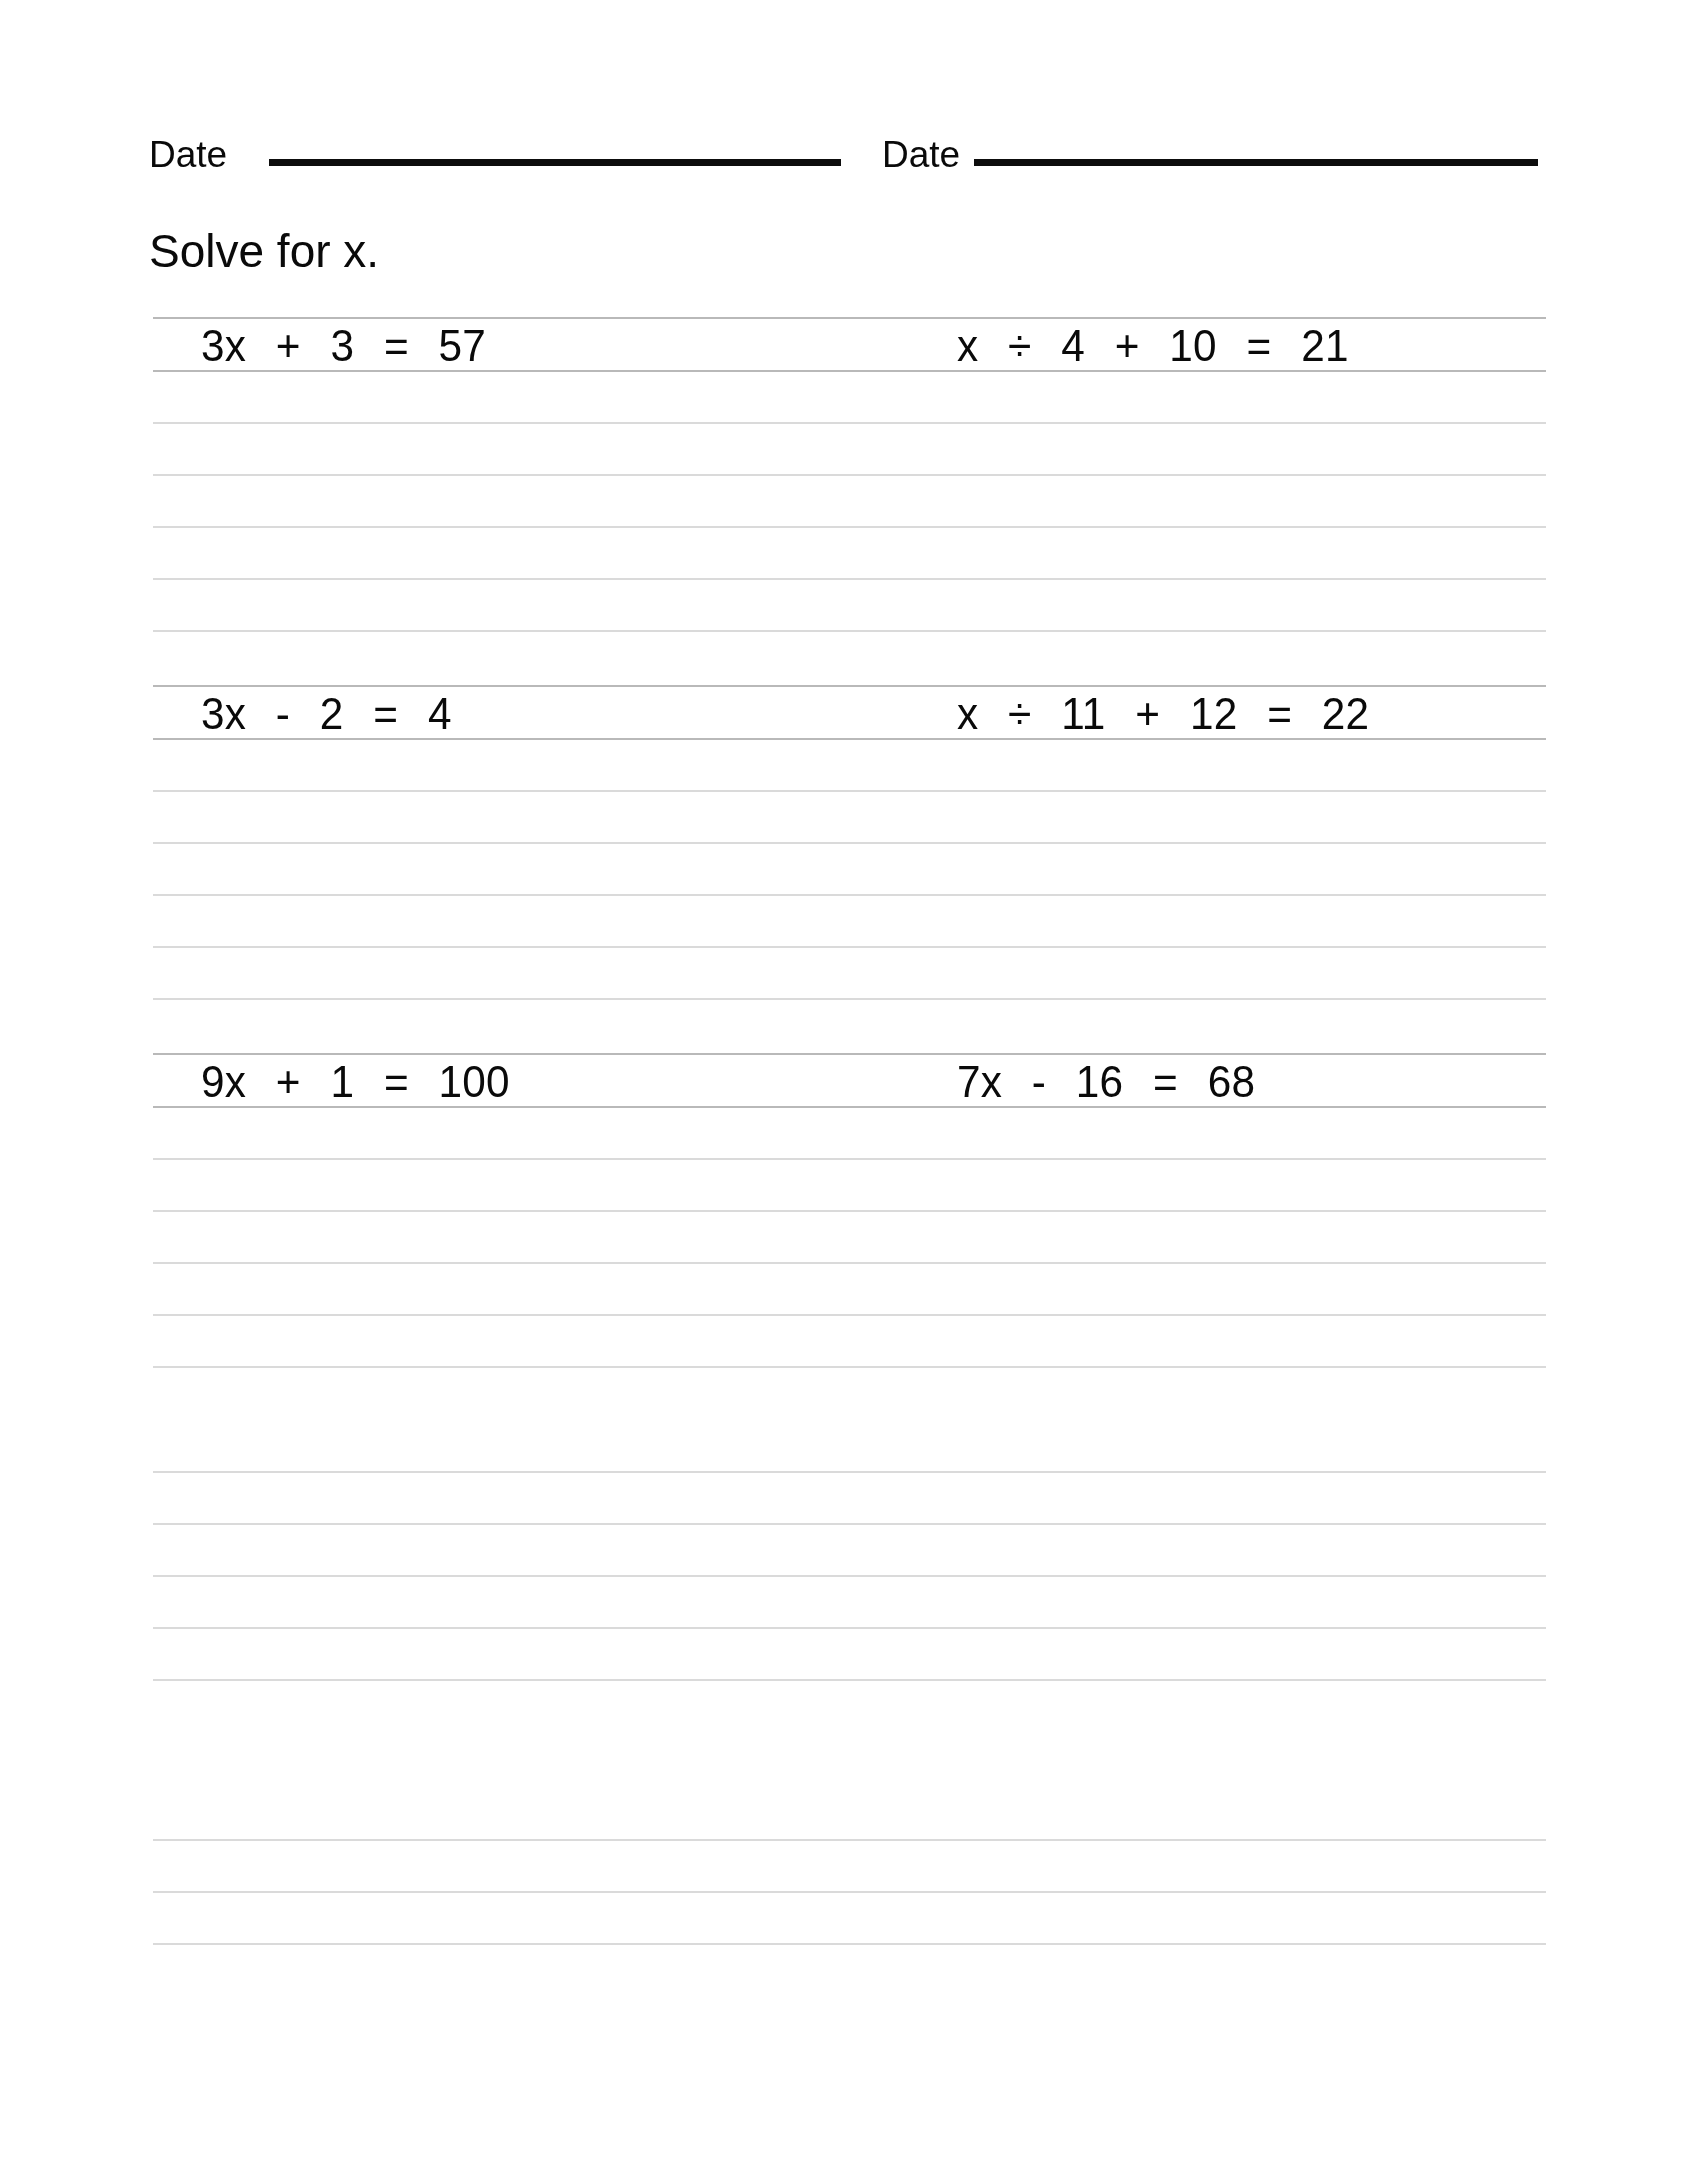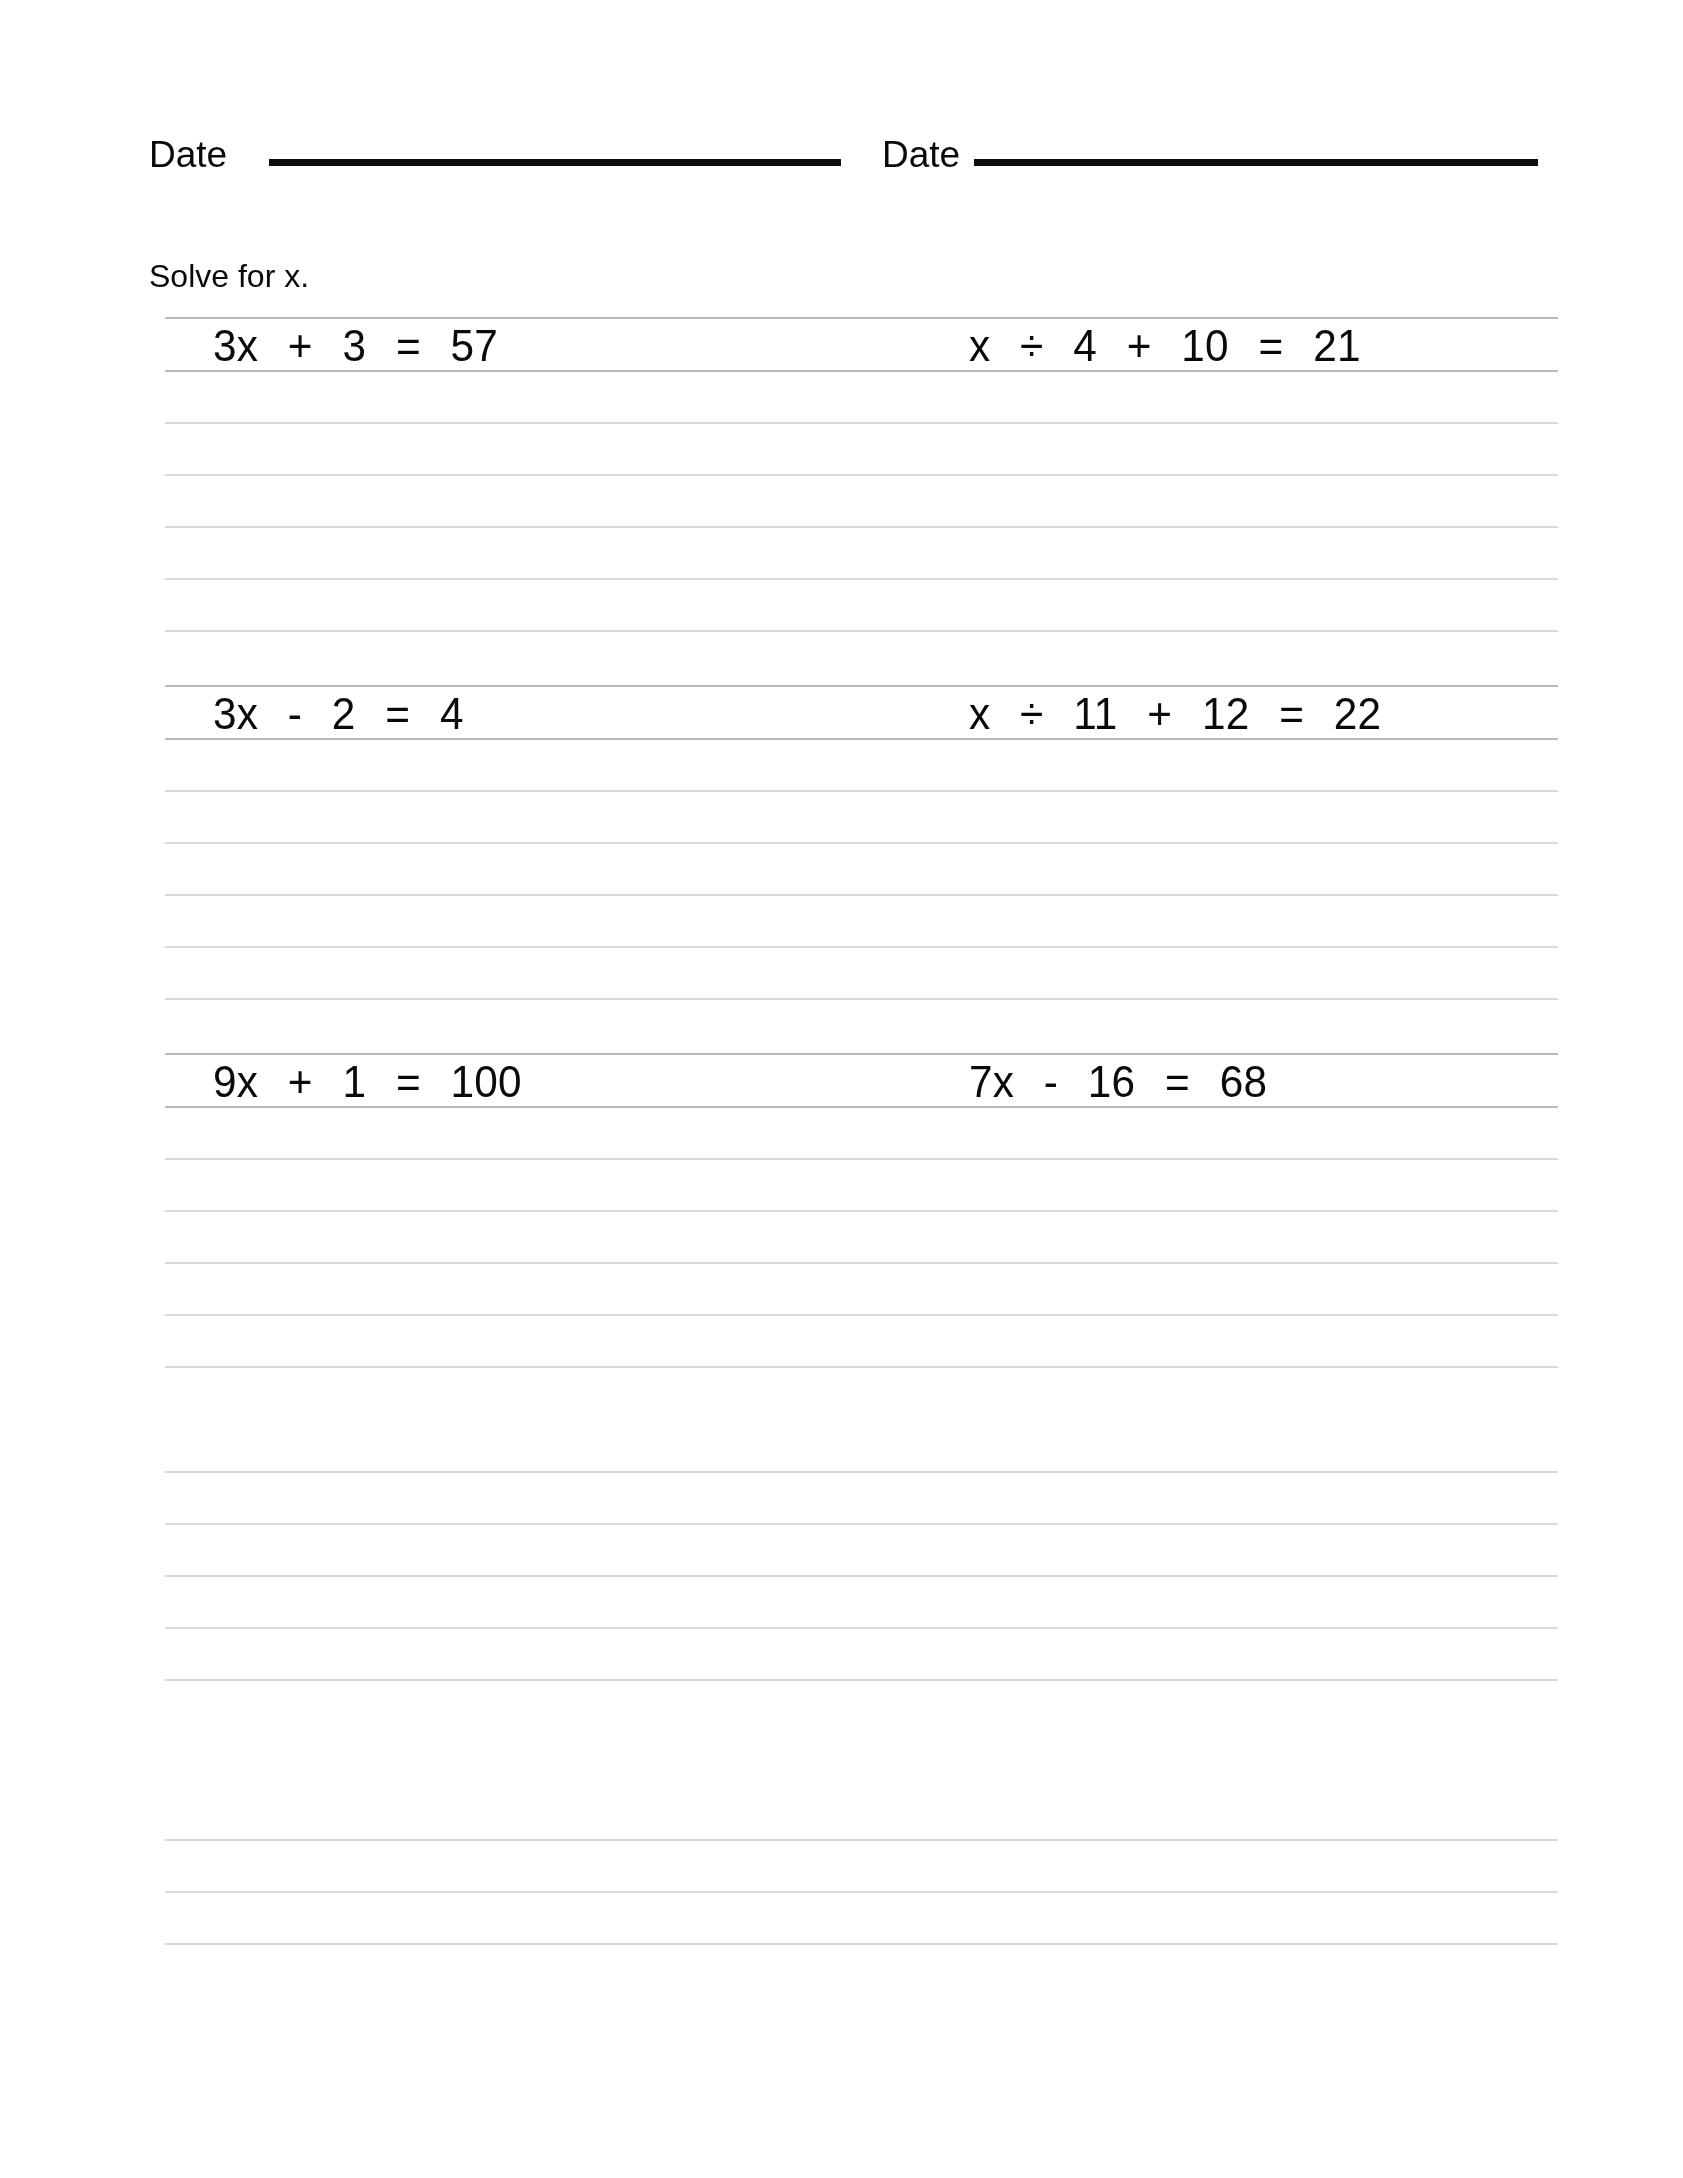--- a/index.html
+++ b/index.html
@@ -35,29 +35,28 @@
     height:7px;
     background:#0d0d0d;
   }
   .name-line{left:269px;width:572px;}
   .date-line{left:974px;width:564px;}
   
   .instruction{
     position:absolute;
     left:149px;
     top:228px;
-    font-size:32px;
+    font-size:46px;
     line-height:1;
     white-space:nowrap;
-    margin-top:32px;
   }
   
   .worksheet{
     position:absolute;
-    left:165px;
+    left:153px;
     top:317px;
     width:1393px;
     text-align:center;
   }
   .block{height:368px;}
   .block.last{height:auto;}
   .eq-band{
     position:relative;
     height:55px;
     border-top:2px solid var(--rule-dark);

